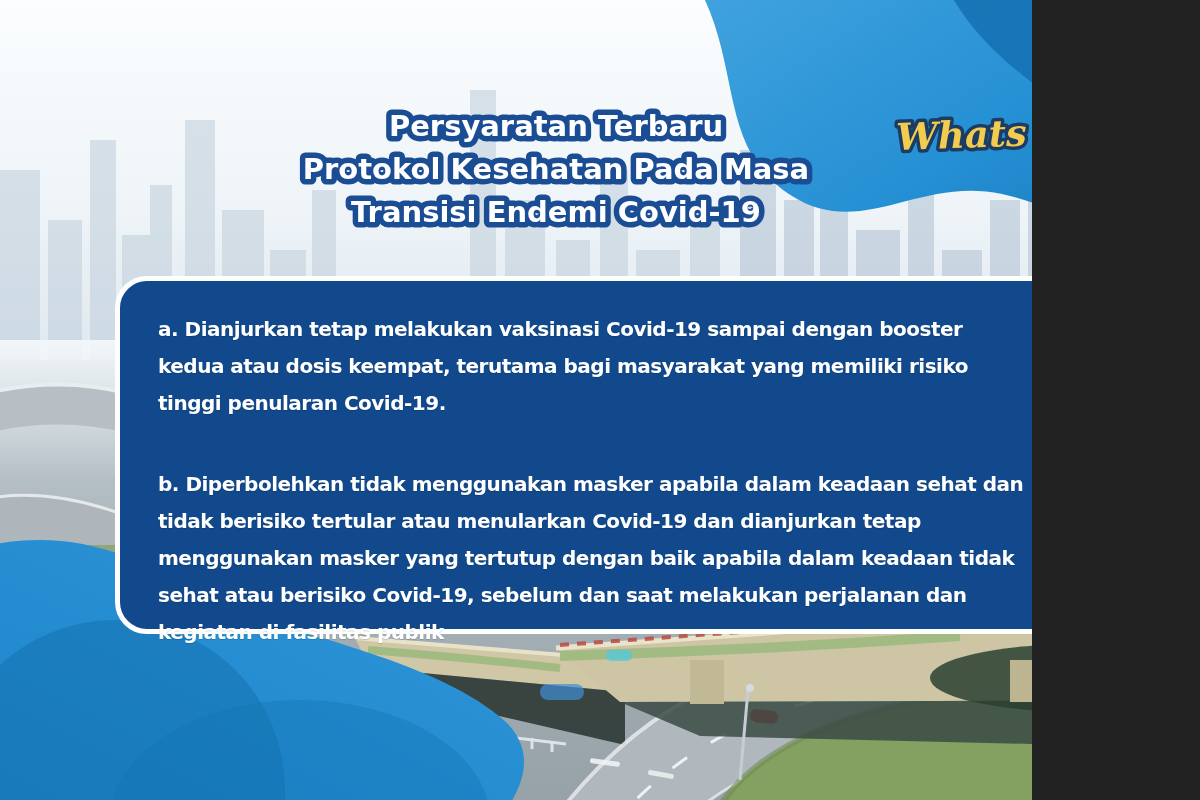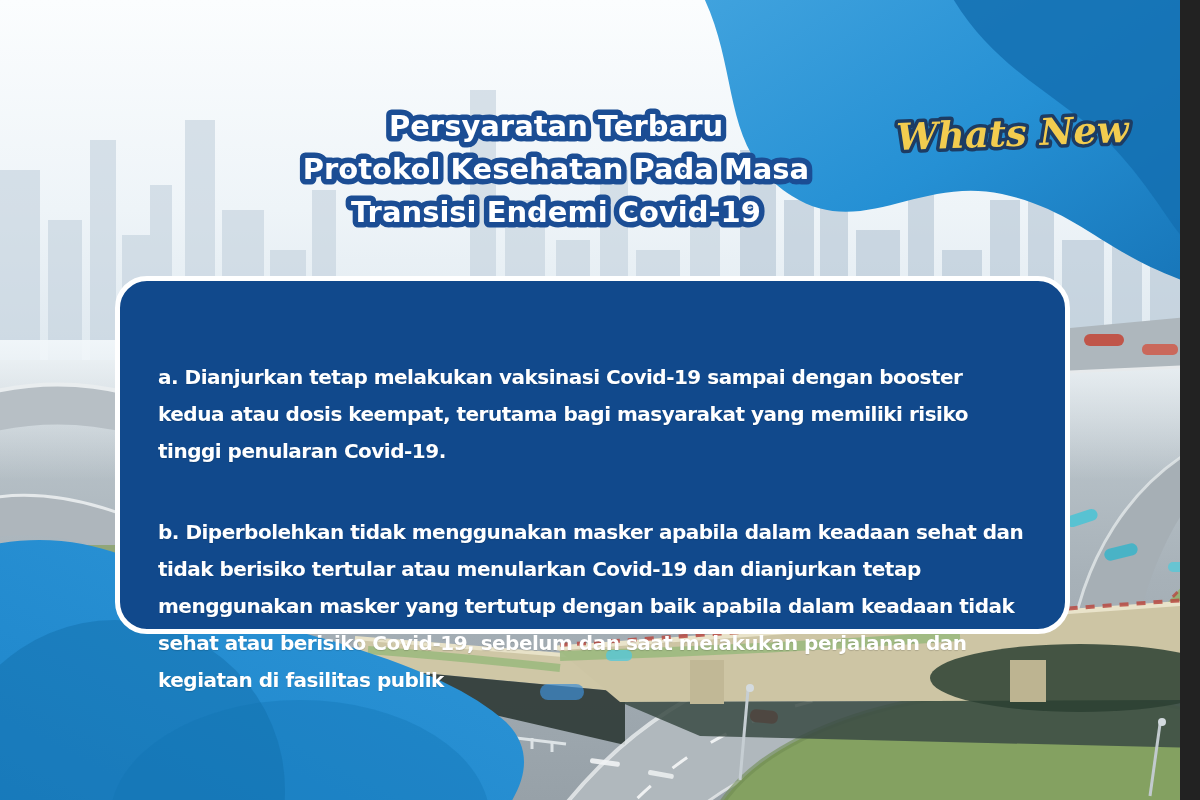--- a/index.html
+++ b/index.html
@@ -1,17 +1,17 @@
 <!DOCTYPE html>
 <html><head>
 <meta charset="utf-8">
 <style>
   html,body{margin:0;padding:0;background:#222;}
   #stage{
-    position:relative;width:1180px;height:800px;overflow:hidden;
+    position:relative;width:1032px;height:800px;overflow:hidden;
     font-family:"DejaVu Sans",sans-serif;
     background:#e8eef3;
   }
   #stage svg{position:absolute;left:0;top:0;display:block;}
 
   
   .info-card{
     position:absolute;left:115px;top:276px;width:955px;height:358px;
     background:#11498C;
     border:5px solid #ffffff;
@@ -21,21 +21,20 @@
     z-index:6;
   }
   .card-par{
     color:#ffffff;
     font-weight:bold;
     font-size:20px;
     line-height:37px;
     letter-spacing:-0.5px;
     white-space:pre;
     text-shadow:0 1px 1px rgba(0,0,0,0.15);
-    margin-top:48px;
   }
   .card-par + .card-par{margin-top:44px;}
 
   .title-svg{z-index:5;}
   .blob-svg{z-index:3;}
   .bg-svg{z-index:1;}
 
   .title-text{
     font-family:"DejaVu Sans",sans-serif;
     font-weight:bold;

